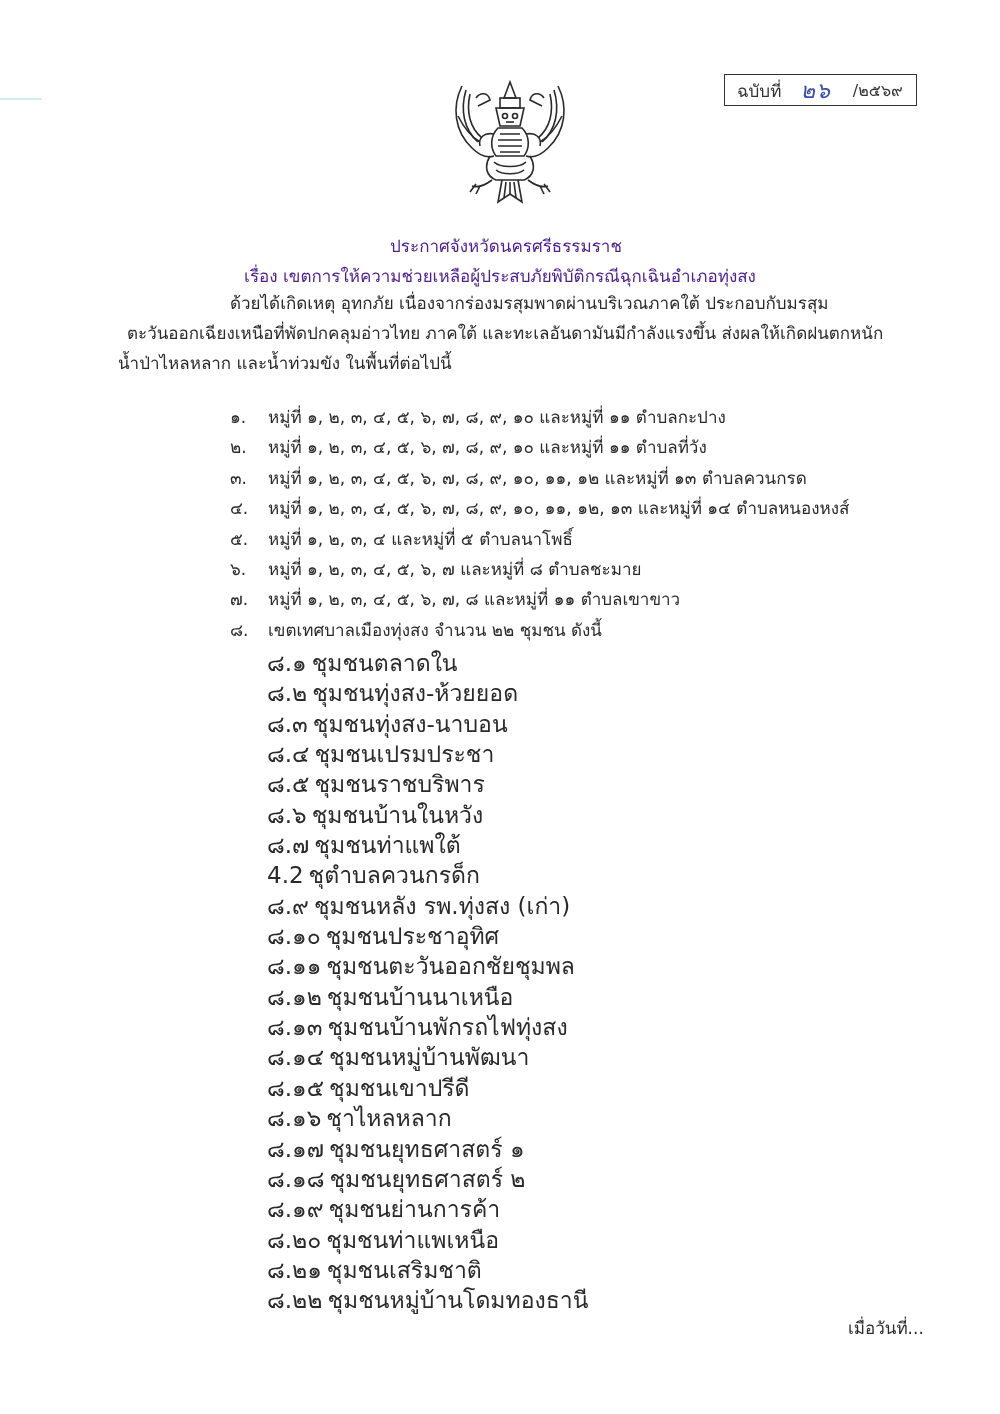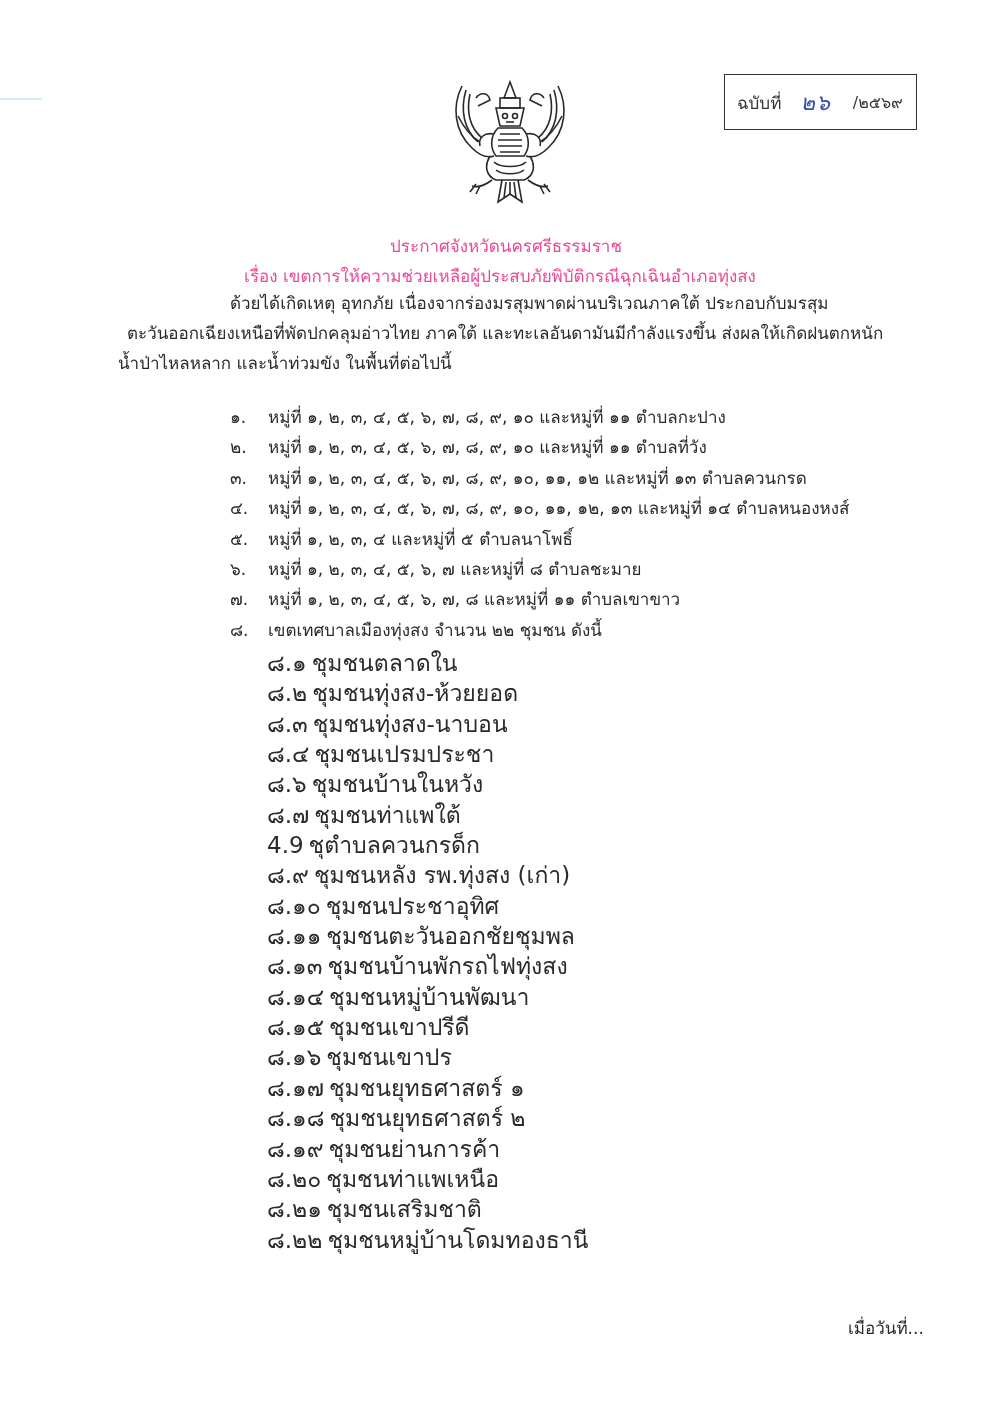--- a/index.html
+++ b/index.html
@@ -21,21 +21,21 @@
       top: 98px;
       width: 42px;
       height: 2px;
       background: #cfeef3;
     }
     .doc-number-box {
       position: absolute;
       left: 724px;
       top: 74px;
       width: 193px;
-      height: 56px;
+      height: 32px;
       border: 1.5px solid #333;
       box-sizing: border-box;
       display: flex;
       align-items: center;
       padding-left: 12px;
       font-size: 17px;
       color: #333;
     }
     .doc-number-box .label { margin-right: 12px; }
     .doc-number-box .num {
@@ -55,21 +55,21 @@
       width: 120px;
       height: 135px;
     }
 
     .title {
       position: absolute;
       left: 0;
       width: 1000px;
       text-align: center;
       font-size: 17px;
-      color: #ec4899;
+      color: #4c1d95;
     }
     .title.line1 { top: 232px; padding-left: 12px; box-sizing: border-box;}
     .title.line2 { top: 262px; box-sizing: border-box;}
 
     .para {
       position: absolute;
       left: 118px;
       width: 810px;
       font-size: 17px;
       line-height: 30px;
@@ -186,30 +186,32 @@
   <div class="item"><span class="no">๖.</span><span>หมู่ที่ ๑, ๒, ๓, ๔, ๕, ๖, ๗ และหมู่ที่ ๘ ตำบลชะมาย</span></div>
   <div class="item"><span class="no">๗.</span><span>หมู่ที่ ๑, ๒, ๓, ๔, ๕, ๖, ๗, ๘ และหมู่ที่ ๑๑ ตำบลเขาขาว</span></div>
   <div class="item"><span class="no">๘.</span><span>เขตเทศบาลเมืองทุ่งสง จำนวน ๒๒ ชุมชน ดังนี้</span></div>
 </div>
 
 <div class="subitems">
   <div class="sub"><span class="no">๘.๑</span><span>ชุมชนตลาดใน</span></div>
   <div class="sub"><span class="no">๘.๒</span><span>ชุมชนทุ่งสง-ห้วยยอด</span></div>
   <div class="sub"><span class="no">๘.๓</span><span>ชุมชนทุ่งสง-นาบอน</span></div>
   <div class="sub"><span class="no">๘.๔</span><span>ชุมชนเปรมประชา</span></div>
+  <div class="sub"><span class="no">๘.๕</span><span>ชุมชนราชบริพาร</span></div>
   <div class="sub"><span class="no">๘.๖</span><span>ชุมชนบ้านในหวัง</span></div>
   <div class="sub"><span class="no">๘.๗</span><span>ชุมชนท่าแพใต้</span></div>
-  <div class="sub"><span class="no">4.9</span><span>ชุตำบลควนกรด็ก</span></div>
+  <div class="sub"><span class="no">4.2</span><span>ชุตำบลควนกรด็ก</span></div>
   <div class="sub"><span class="no">๘.๙</span><span>ชุมชนหลัง รพ.ทุ่งสง (เก่า)</span></div>
   <div class="sub"><span class="no">๘.๑๐</span><span>ชุมชนประชาอุทิศ</span></div>
   <div class="sub"><span class="no">๘.๑๑</span><span>ชุมชนตะวันออกชัยชุมพล</span></div>
+  <div class="sub"><span class="no">๘.๑๒</span><span>ชุมชนบ้านนาเหนือ</span></div>
   <div class="sub"><span class="no">๘.๑๓</span><span>ชุมชนบ้านพักรถไฟทุ่งสง</span></div>
   <div class="sub"><span class="no">๘.๑๔</span><span>ชุมชนหมู่บ้านพัฒนา</span></div>
   <div class="sub"><span class="no">๘.๑๕</span><span>ชุมชนเขาปรีดี</span></div>
-  <div class="sub"><span class="no">๘.๑๖</span><span>ชุมชนเขาปร</span></div>
+  <div class="sub"><span class="no">๘.๑๖</span><span>ชุาไหลหลาก</span></div>
   <div class="sub"><span class="no">๘.๑๗</span><span>ชุมชนยุทธศาสตร์ ๑</span></div>
   <div class="sub"><span class="no">๘.๑๘</span><span>ชุมชนยุทธศาสตร์ ๒</span></div>
   <div class="sub"><span class="no">๘.๑๙</span><span>ชุมชนย่านการค้า</span></div>
   <div class="sub"><span class="no">๘.๒๐</span><span>ชุมชนท่าแพเหนือ</span></div>
   <div class="sub"><span class="no">๘.๒๑</span><span>ชุมชนเสริมชาติ</span></div>
   <div class="sub"><span class="no">๘.๒๒</span><span>ชุมชนหมู่บ้านโดมทองธานี</span></div>
 </div>
 
 <div class="continue">เมื่อวันที่...</div>
 

